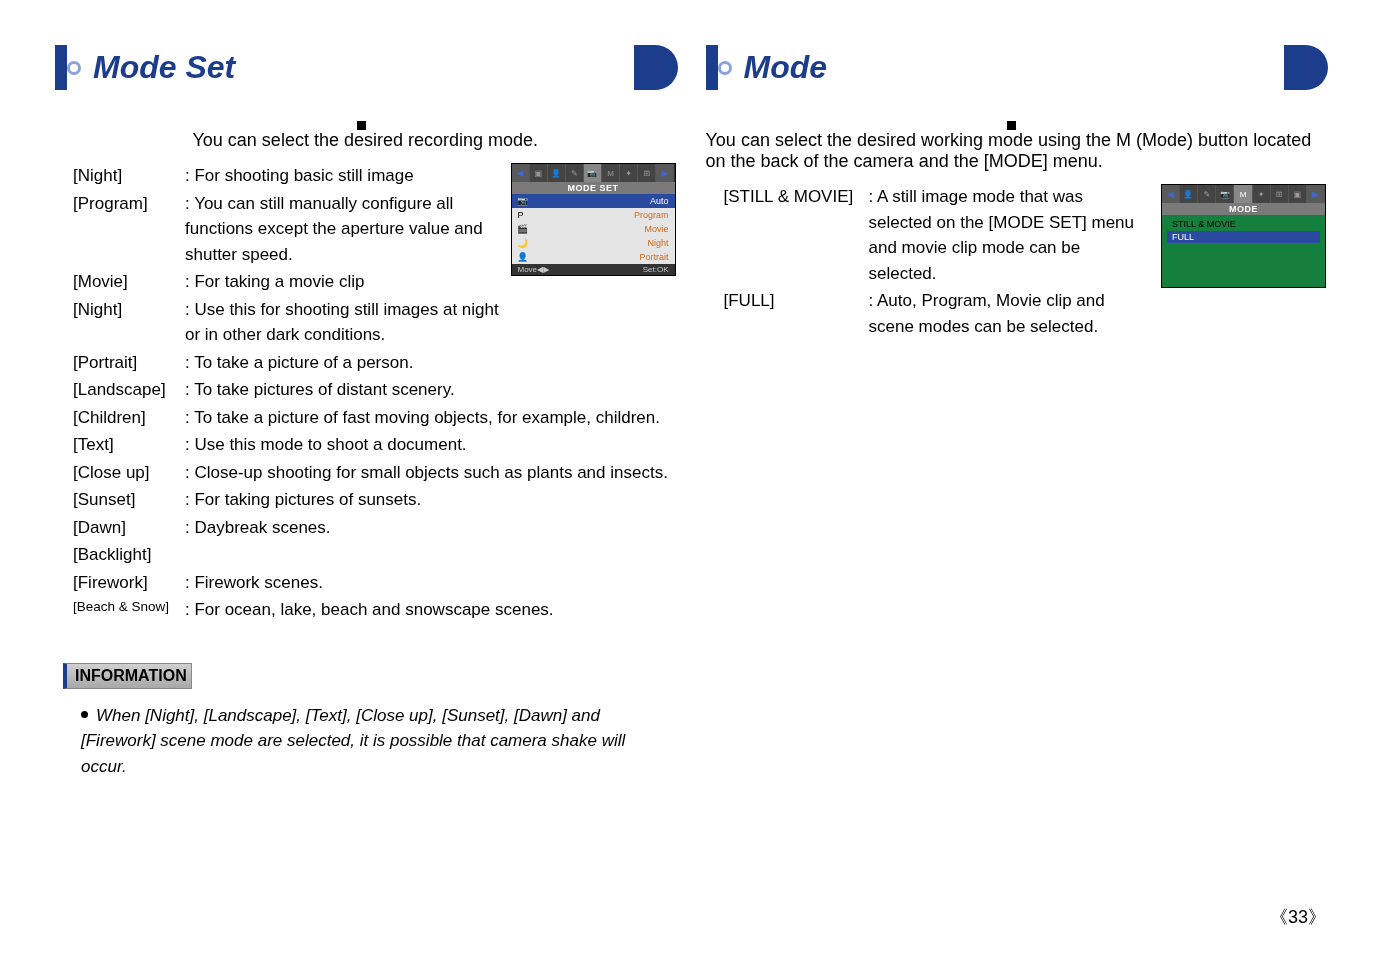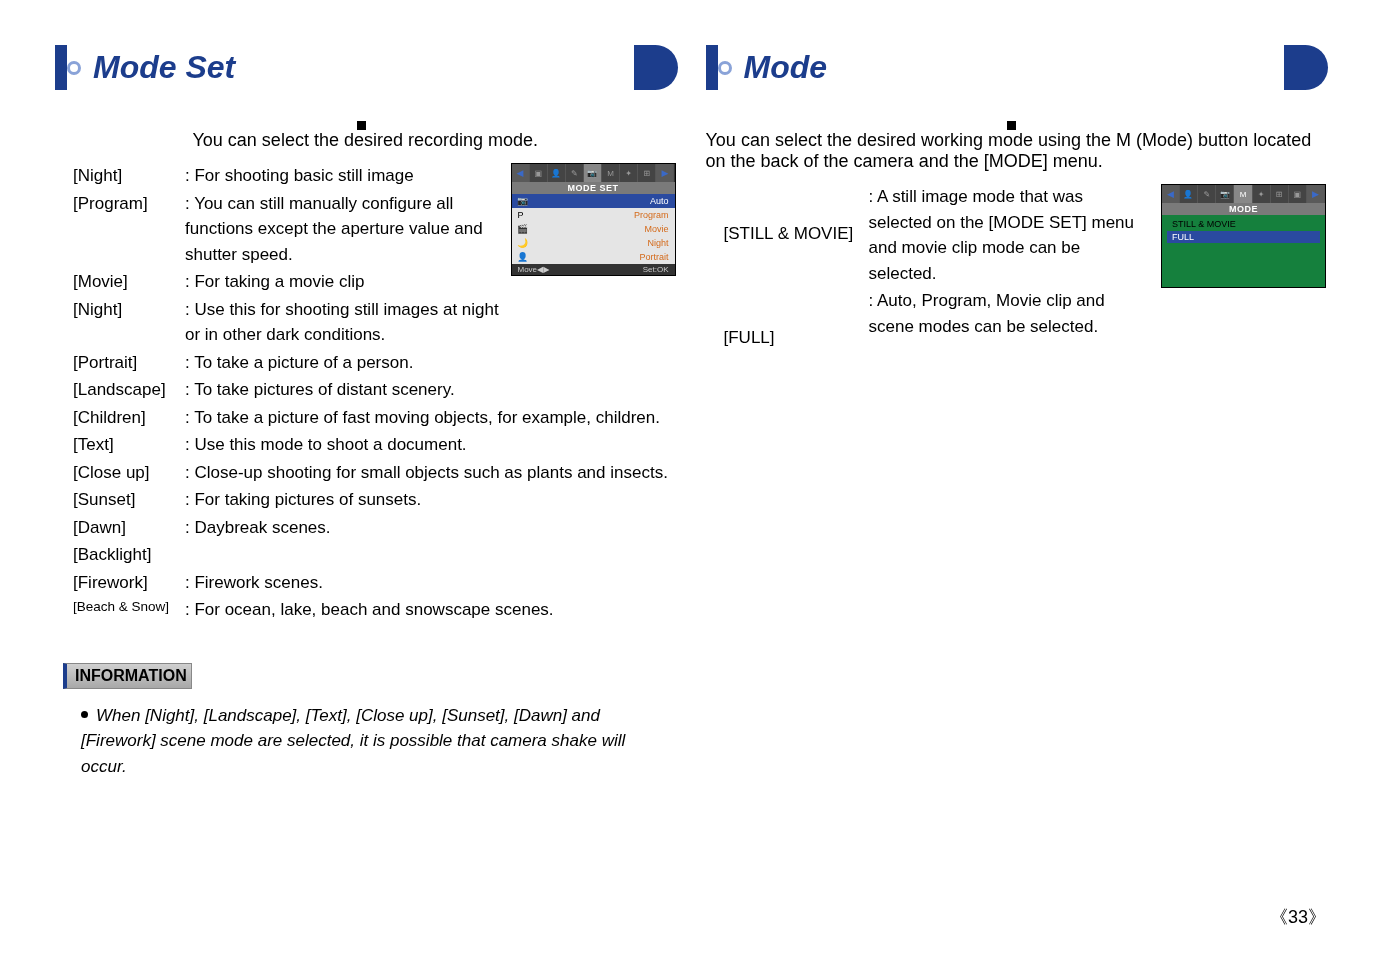--- a/index.html
+++ b/index.html
@@ -91,21 +91,21 @@
       font-size: 17px;
       line-height: 1.5;
       margin-bottom: 2px;
     }
     .mode-label {
       min-width: 112px;
       flex-shrink: 0;
     }
     .mode-desc { flex: 1; }
     .small-label { font-size: 13.5px; min-width: 112px; flex-shrink: 0; }
-    .mode-row-wide .mode-label { min-width: 145px; margin-top: 37px; }
+    .mode-row-wide .mode-label { min-width: 145px; }
     .info-box {
       margin-top: 40px;
       margin-left: 8px;
     }
     .info-header {
       display: inline-block;
       background: linear-gradient(to bottom, #d0d0d0, #a8a8a8);
       border: 1px solid #888;
       border-left: 4px solid #1c3d8c;
       padding: 3px 4px 3px 8px;

